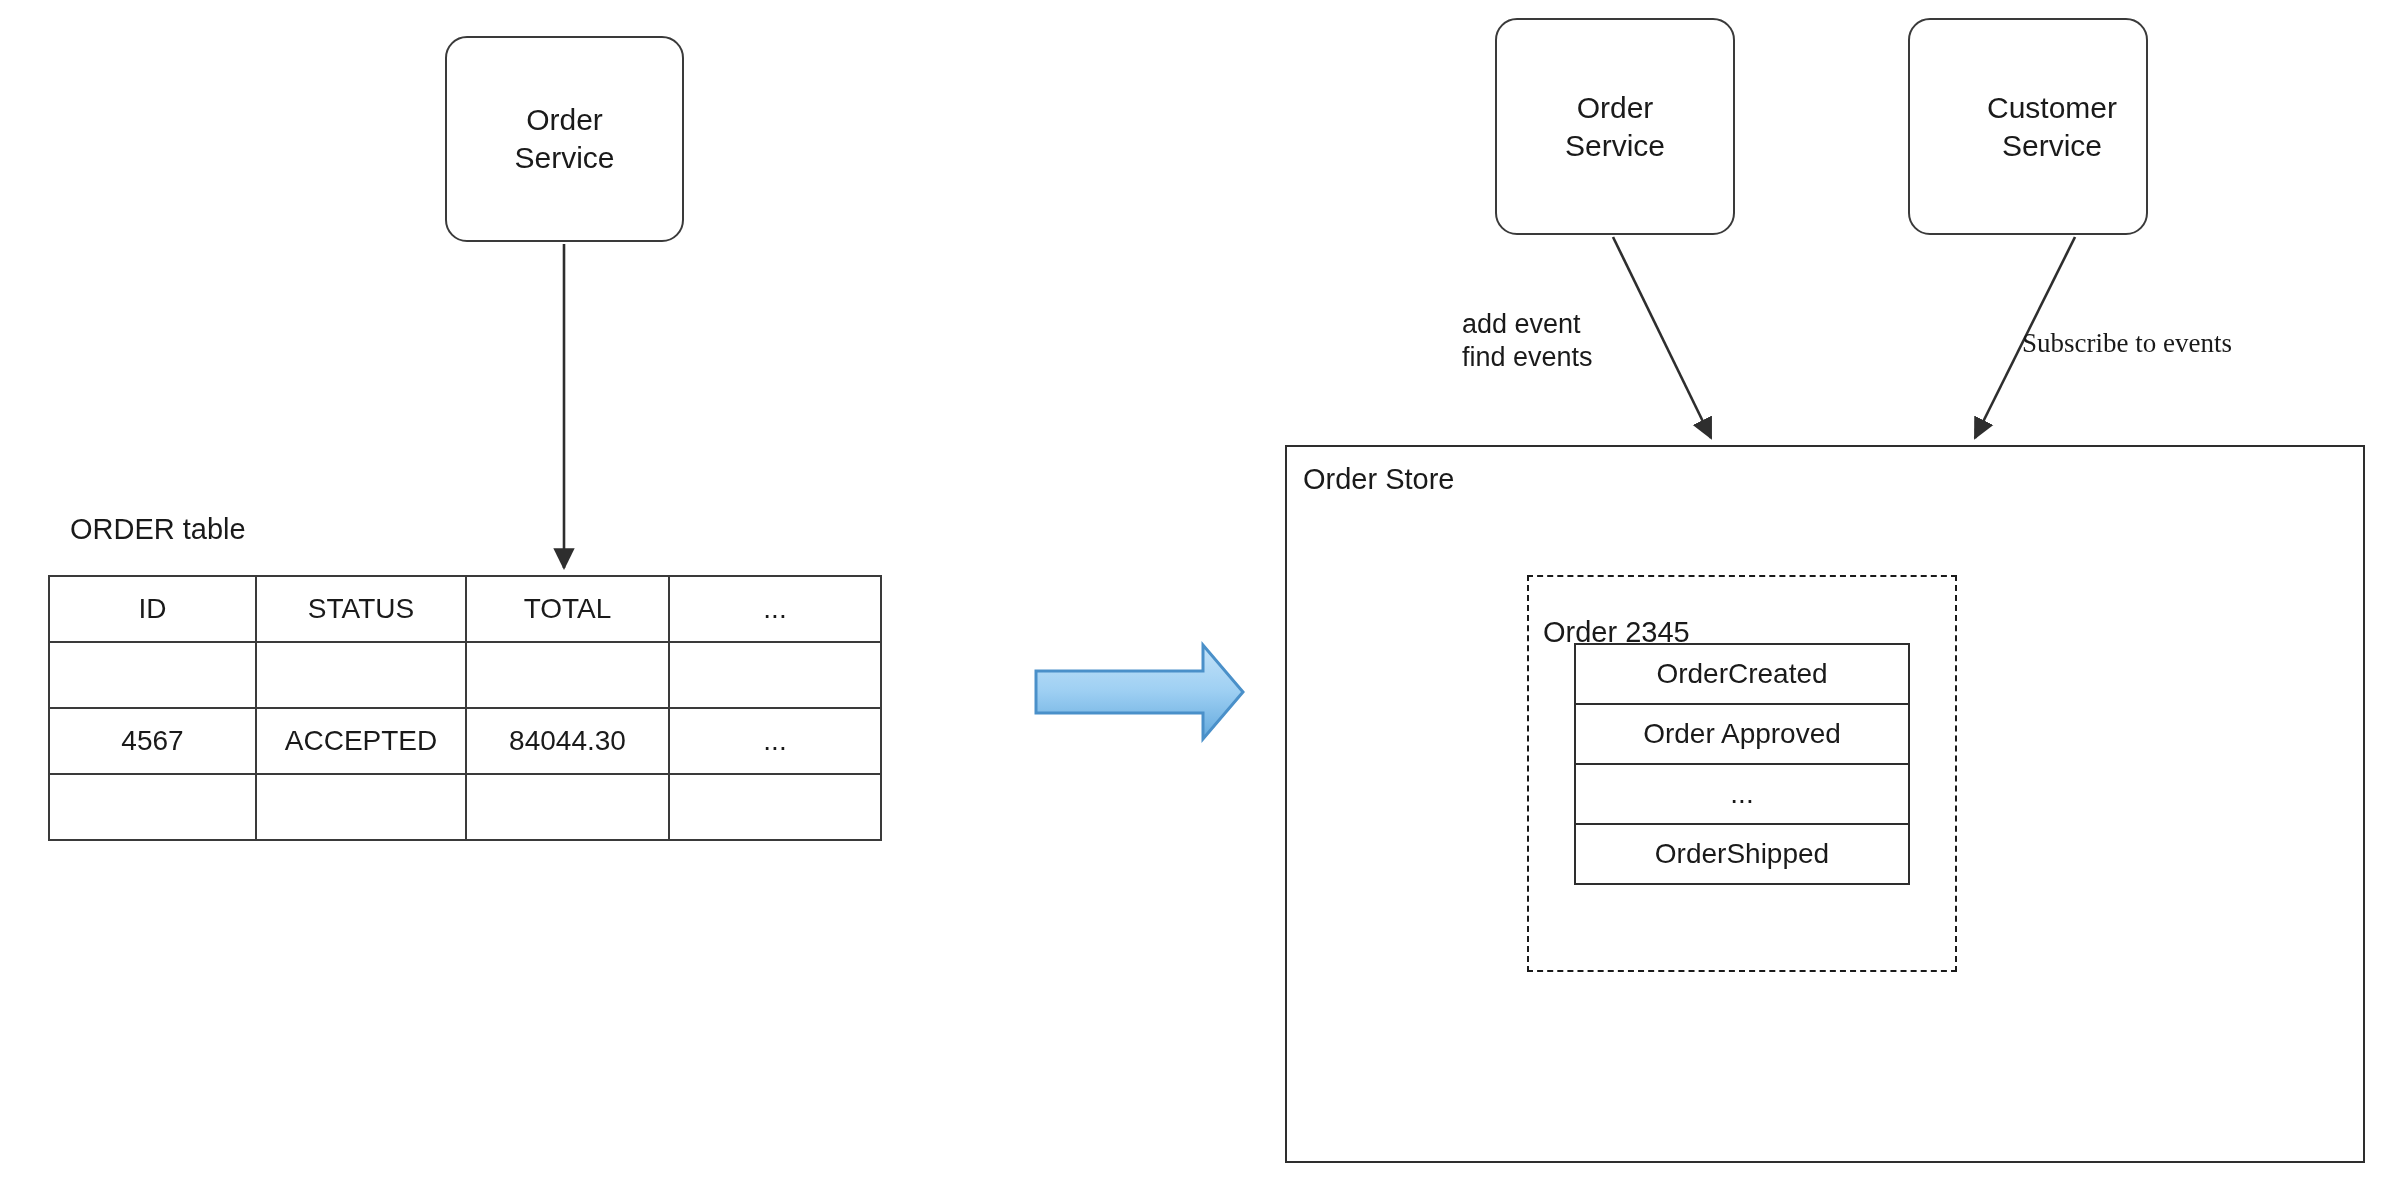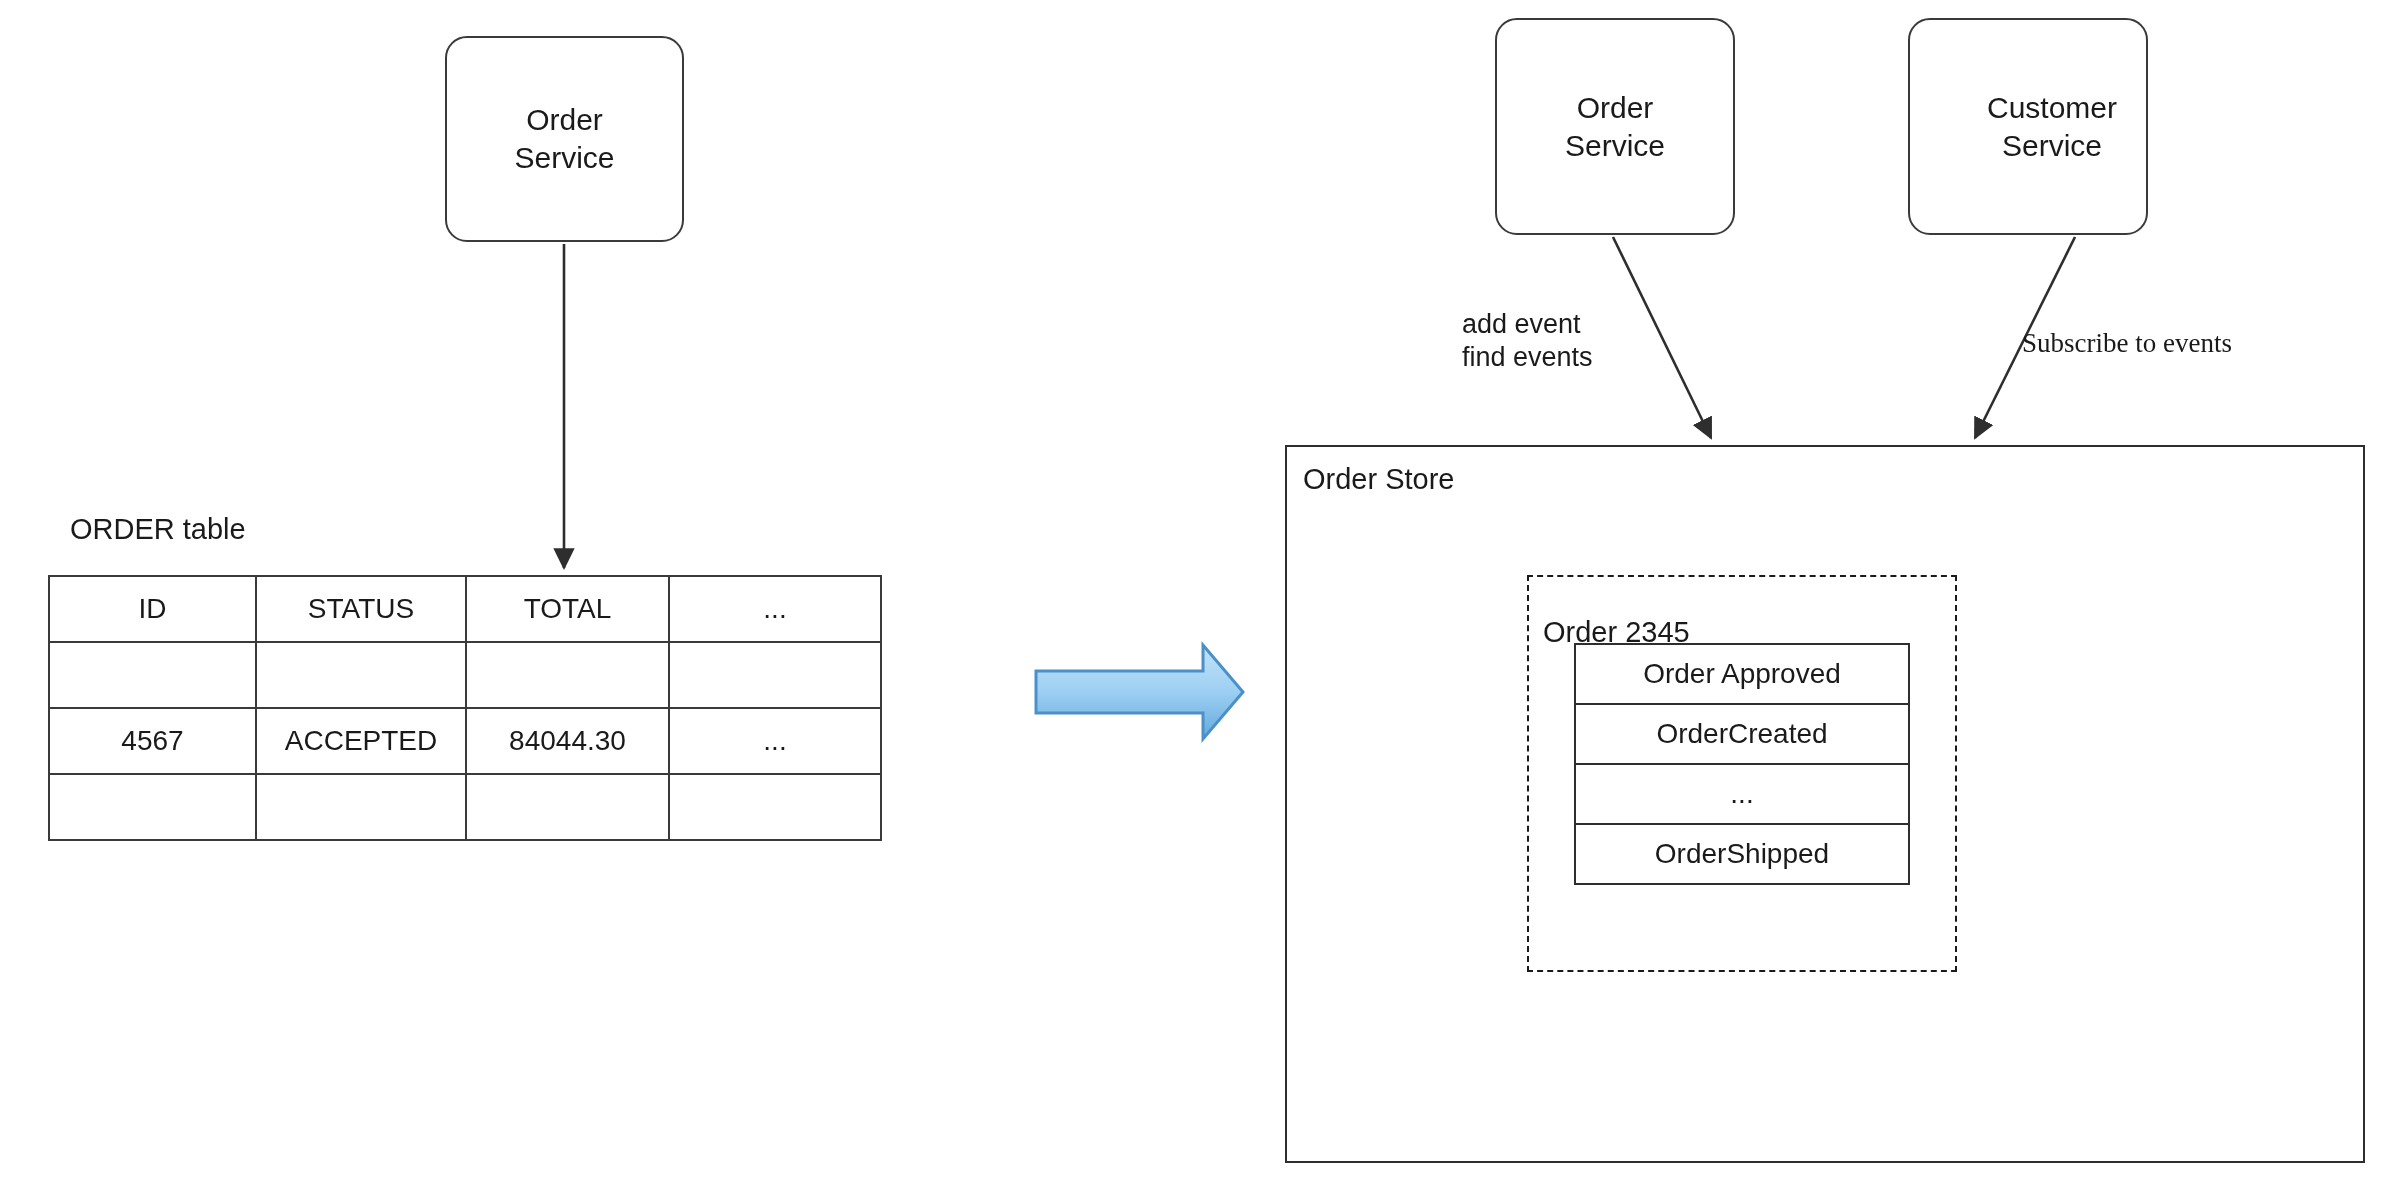--- a/index.html
+++ b/index.html
@@ -255,24 +255,24 @@
 
   <div id="event-store-box"></div>
   <div id="event-store-title">Order Store</div>
 
   <div id="order-stream-box"></div>
   <div id="order-stream-title">Order 2345</div>
 
   <table id="event-list">
     <tbody>
       <tr>
+        <td>OrderCreated</td>
+      </tr>
+      <tr>
         <td>Order Approved</td>
-      </tr>
-      <tr>
-        <td>OrderCreated</td>
       </tr>
       <tr>
         <td>...</td>
       </tr>
       <tr>
         <td>OrderShipped</td>
       </tr>
     </tbody>
   </table>
 

